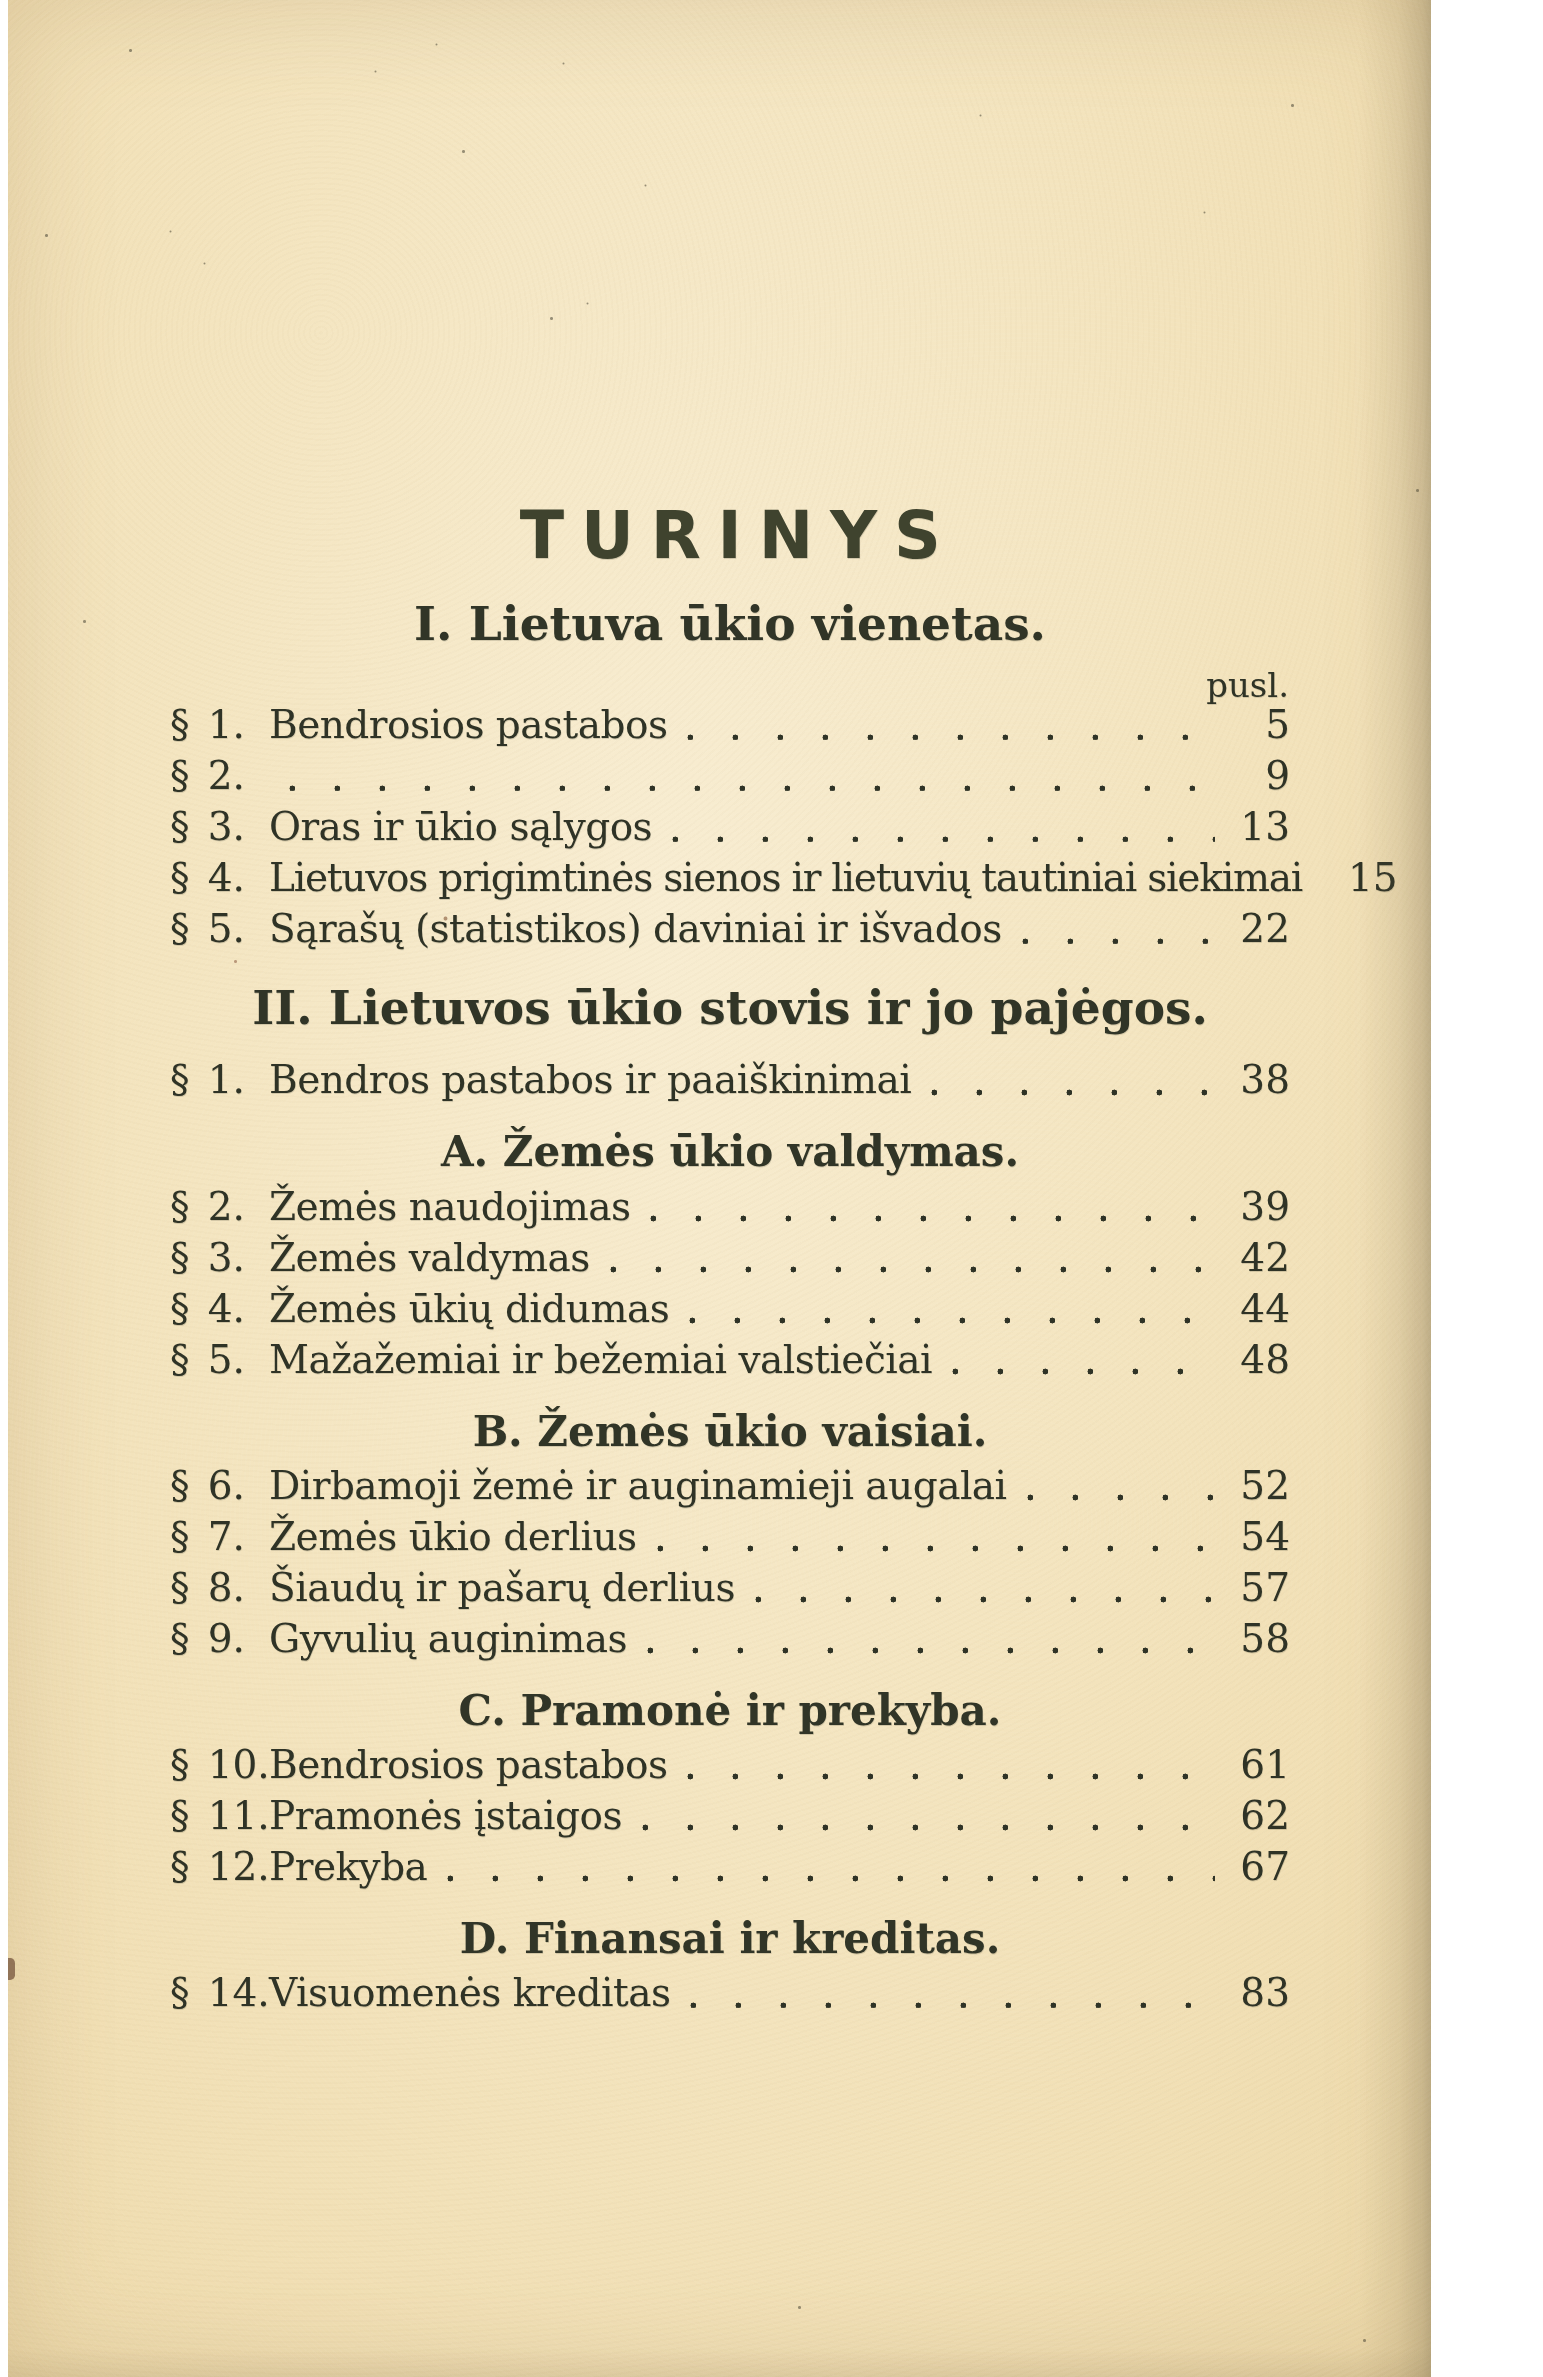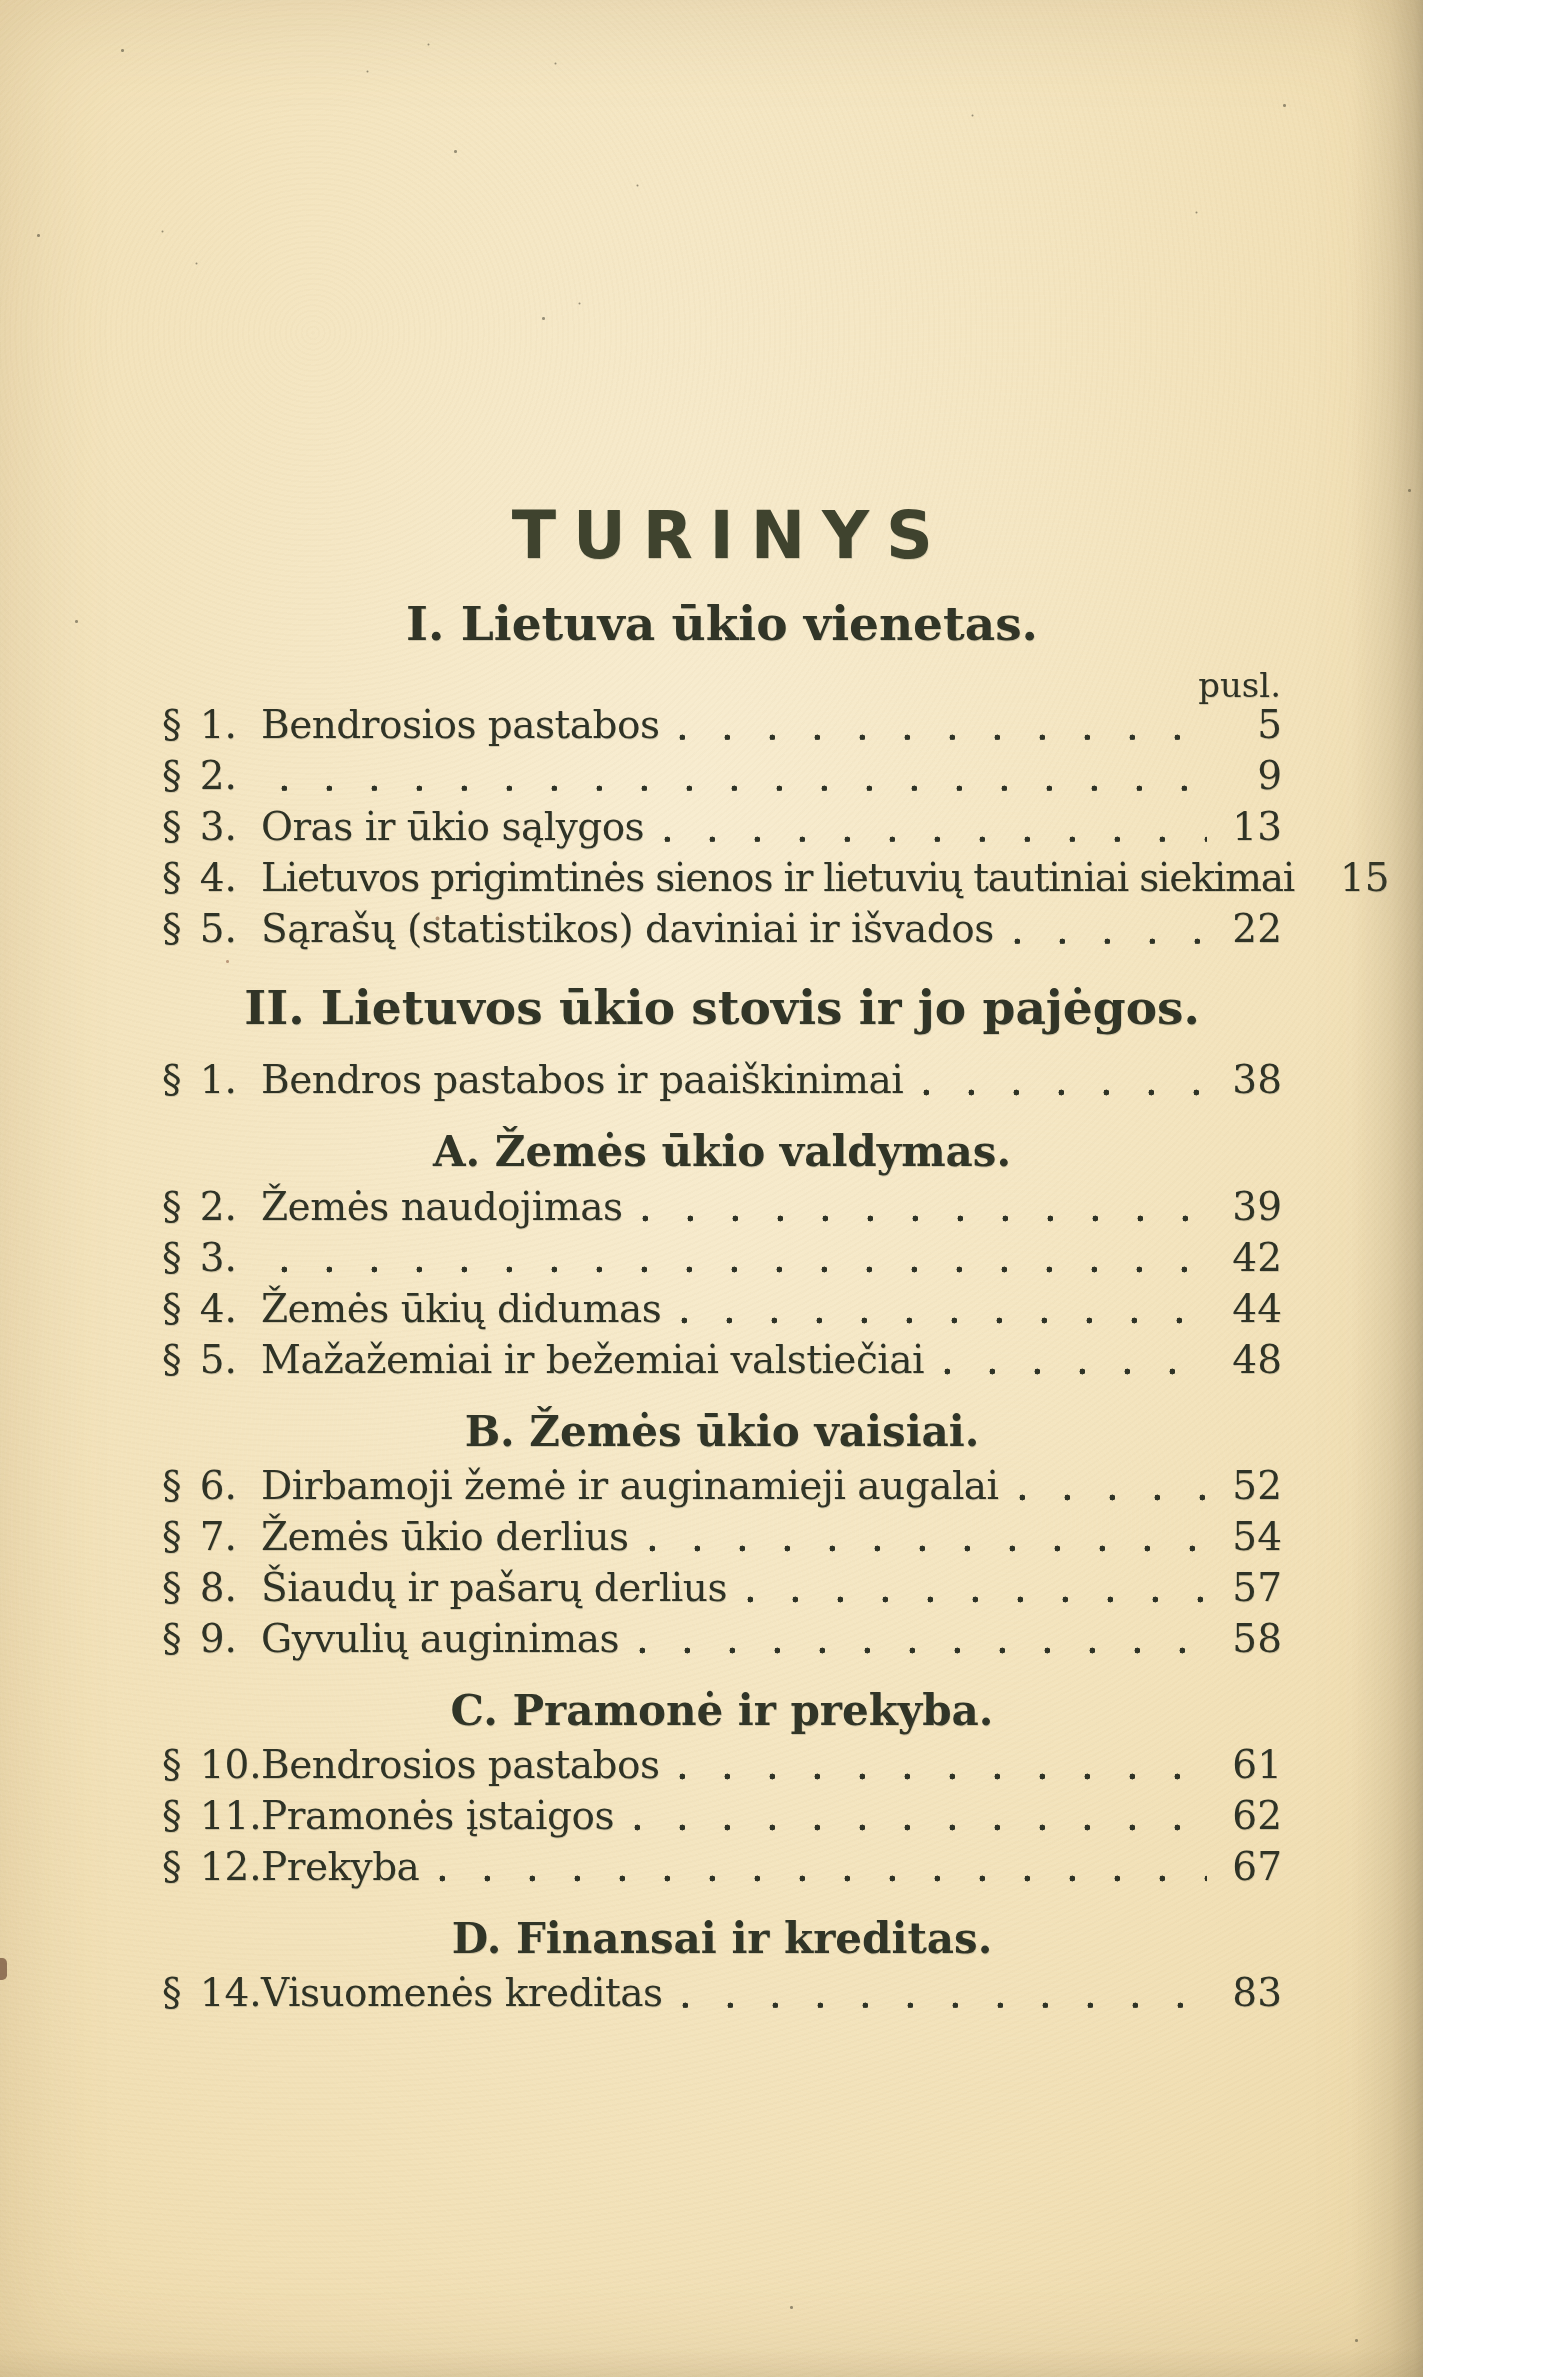--- a/index.html
+++ b/index.html
@@ -8,20 +8,21 @@
     font-family: "DejaVu Serif", serif;
     overflow: hidden;
   }
   .page {
     position: relative;
     width: 1423px; height: 2377px;
     background:
       radial-gradient(ellipse at 46% 38%, #f8edd2 0%, #f4e5c0 45%, #f1dfb4 75%, #ecd8a8 100%);
     box-shadow: inset 0 0 106px rgba(150, 120, 70, 0.22);
     overflow: hidden;
+    margin-left: 8px;
   }
   .grain {
     position: absolute; inset: 0;
     background:
       repeating-radial-gradient(circle at 22% 14%, rgba(120,90,40,0.02) 0 1.9px, rgba(0,0,0,0) 1.9px 5.3px),
       repeating-radial-gradient(circle at 71% 64%, rgba(255,255,255,0.03) 0 1.4px, rgba(0,0,0,0) 1.4px 4.3px);
   }
   .edge-right {
     position: absolute; top: 0; right: 0; width: 72px; height: 100%;
     background: linear-gradient(to right, rgba(0,0,0,0), rgba(120,105,70,0.10) 55%, rgba(105,92,62,0.22) 88%, rgba(95,84,58,0.30));
@@ -170,20 +171,21 @@
     <div class="rows">
   <div class="row">
     <span class="num">§ 2.</span>
     <span class="label">Žemės naudojimas</span>
     <span class="leader"></span>
     <span class="pagenum">39</span>
   </div>
 
   <div class="row">
     <span class="num">§ 3.</span>
+    <span class="label">Žemės valdymas</span>
     <span class="leader"></span>
     <span class="pagenum">42</span>
   </div>
 
   <div class="row">
     <span class="num">§ 4.</span>
     <span class="label">Žemės ūkių didumas</span>
     <span class="leader"></span>
     <span class="pagenum">44</span>
   </div>

